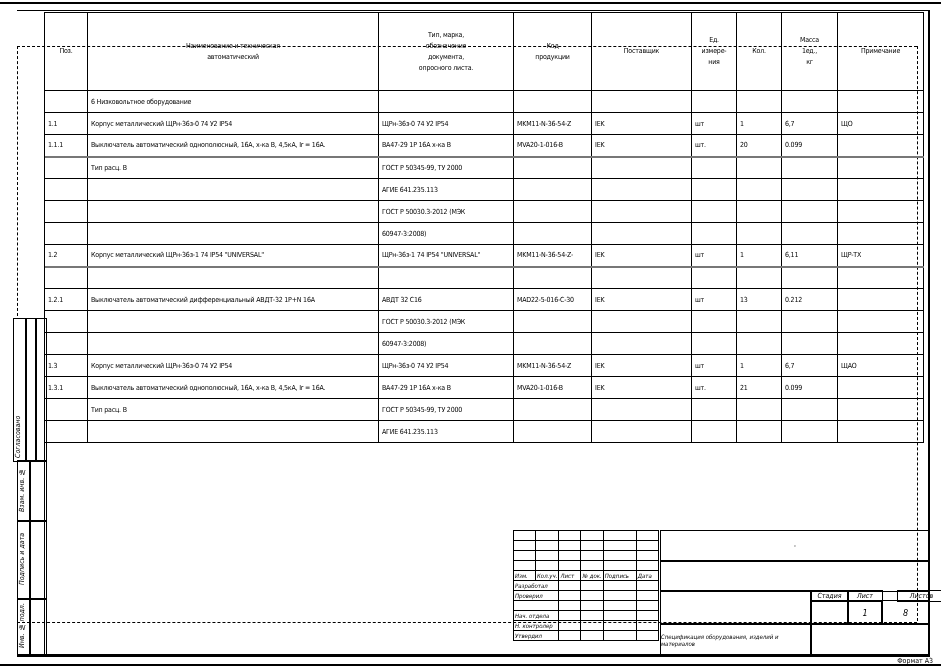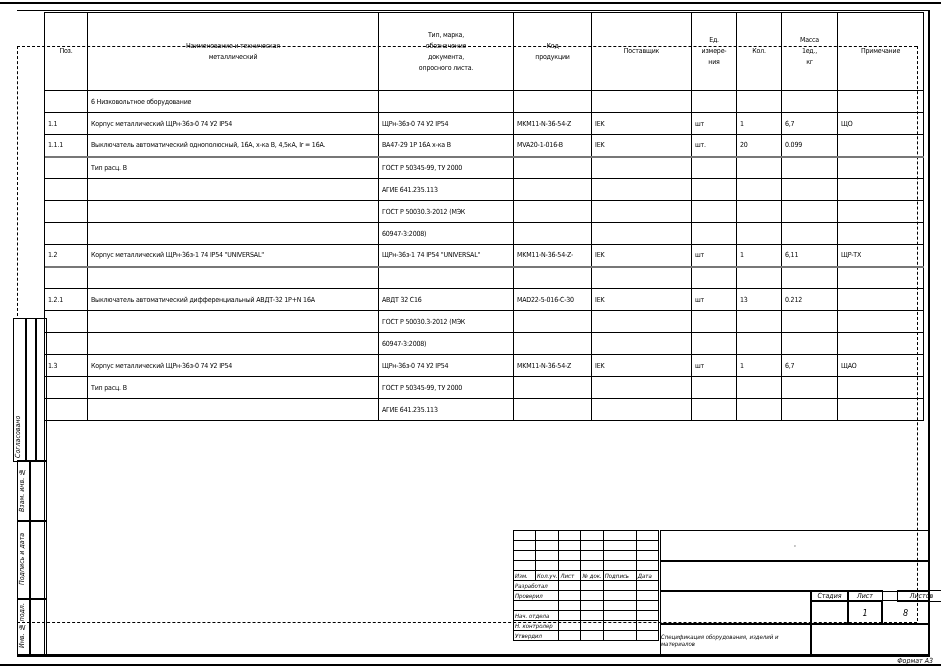--- a/index.html
+++ b/index.html
@@ -24,21 +24,21 @@
   .c-sup{width:100px} .c-unit{width:45px} .c-qty{width:45px} .c-mass{width:56px} .c-note{width:86px}
 
   .side-stamp { position:absolute; left:13px; top:318px; width:32px; height:337px; }
   .side-stamp .col { position:absolute; border:1px solid #000; }
   .vert { position:absolute; writing-mode:vertical-rl; transform:rotate(180deg); font-size:7px; font-style:italic; text-align:center; }
 
   .title-block { position:absolute; left:513px; top:530px; width:416px; height:125px; }
   .tb-grid { position:absolute; left:0; top:0; border-collapse:collapse; table-layout:fixed; }
   .tb-grid td { border:1px solid #000; font-size:6px; font-style:italic; height:9px; padding:0 1px; white-space:nowrap; overflow:hidden; line-height:9px; }
   .tb-box { position:absolute; border:1px solid #000; font-size:7px; font-style:italic; display:flex; align-items:center; justify-content:center; }
-  .format-label { position:absolute; right:8px; top:657px; font-size:7px; font-style:italic; }
+  .format-label { position:absolute; right:8px; top:657px; font-size:7px; }
 </style>
 </head>
 <body>
 
 <div class="sheet">
   <div class="outer-top"></div>
   <div class="frame"></div>
   <div class="frame-inner-r"></div>
   <div class="frame-bot"></div>
   <div class="outer-bottom"></div>
@@ -60,21 +60,21 @@
         <col class="c-mass">
         <col class="c-note">
     </colgroup>
     <thead>
       <tr class="hdr" id="hdr-row">
           <th>
             <div>Поз.</div>
           </th>
           <th>
             <div>Наименование и техническая</div>
-            <div>металлический</div>
+            <div>автоматический</div>
           </th>
           <th>
             <div>Тип, марка,</div>
             <div>обозначение</div>
             <div>документа,</div>
             <div>опросного листа.</div>
           </th>
           <th>
             <div>Код</div>
             <div>продукции</div>
@@ -236,20 +236,31 @@
         <tr class="row">
           <td>1.3</td>
           <td>Корпус металлический ЩРн-36з-0 74 У2 IP54</td>
           <td>ЩРн-36з-0 74 У2 IP54</td>
           <td>MKM11-N-36-54-Z</td>
           <td>IEK</td>
           <td>шт</td>
           <td>1</td>
           <td>6,7</td>
           <td>ЩАО</td>
+        </tr>
+        <tr class="row">
+          <td>1.3.1</td>
+          <td>Выключатель автоматический однополюсный, 16А, х-ка В, 4,5кА, Ir = 16А.</td>
+          <td>ВА47-29 1Р 16А х-ка В</td>
+          <td>MVA20-1-016-B</td>
+          <td>IEK</td>
+          <td>шт.</td>
+          <td>21</td>
+          <td>0.099</td>
+          <td></td>
         </tr>
         <tr class="row">
           <td></td>
           <td>Тип расц. В</td>
           <td>ГОСТ Р 50345-99, ТУ 2000</td>
           <td></td>
           <td></td>
           <td></td>
           <td></td>
           <td></td>

